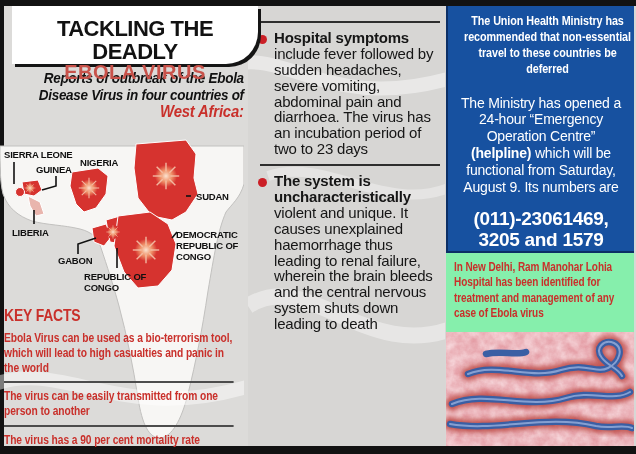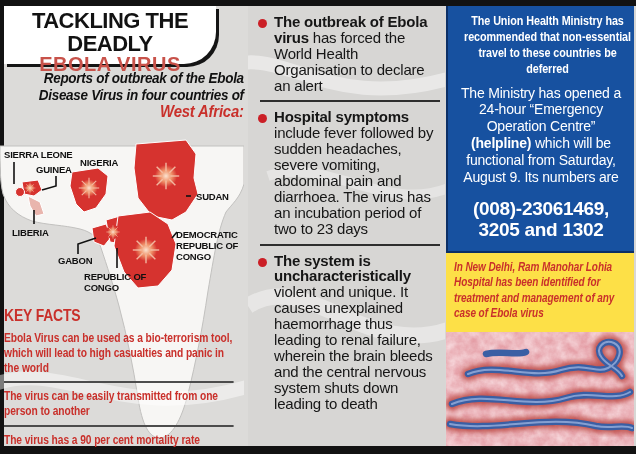--- a/index.html
+++ b/index.html
@@ -5,23 +5,23 @@
   html,body{margin:0;padding:0;background:#888;}
   #stage{position:relative;width:636px;height:454px;overflow:hidden;
          background:#d8d7d5;font-family:"Liberation Sans",sans-serif;}
   .bar{position:absolute;background:#121212;}
   .bar-top{left:0;top:0;width:636px;height:6px;}
   .bar-bottom{left:0;top:446px;width:636px;height:8px;}
   .bar-left{left:0;top:0;width:4px;height:454px;}
 
   
   .left-panel{position:absolute;left:4px;top:6px;width:244px;height:440px;background:#dcdbd9;}
-  .title-tab{position:absolute;left:4px;top:6px;width:212px;height:58px;background:#ffffff;
+  .title-tab{position:absolute;left:12px;top:6px;width:246px;height:58px;background:#ffffff;
              border-bottom-right-radius:32px;box-shadow:3px 3px 0 #151515;z-index:4;
-             text-align:center;padding-top:3px;box-sizing:border-box;}
+             text-align:center;padding-top:11px;box-sizing:border-box;}
   .title-l1{font-size:22px;font-weight:800;letter-spacing:-0.5px;color:#121212;line-height:1.05;}
   .title-l2{font-size:20px;font-weight:800;letter-spacing:0.5px;color:#c8524a;line-height:1.0;margin-top:-1px;}
   .intro{position:absolute;left:0px;top:70px;width:244px;z-index:3;text-align:right;font-style:italic;}
   .intro-inner{width:262px;margin-left:-9px;transform:scaleX(0.93);transform-origin:50% 0;}
   .intro-line{font-size:14.5px;font-weight:700;color:#111;line-height:1.14;letter-spacing:-0.3px;}
   .intro-hl{font-size:16px;font-weight:800;color:#c9302b;line-height:1.15;letter-spacing:-0.2px;}
   .map-svg{position:absolute;left:0;top:120px;width:244px;height:326px;z-index:1;}
   .keyfacts{position:absolute;left:4px;top:306px;width:230px;z-index:3;}
   .kf-inner{width:280px;transform:scaleX(0.82);transform-origin:0 0;}
   .kf-head{font-size:17px;font-weight:800;color:#c9302b;letter-spacing:-0.2px;margin-bottom:5px;}
@@ -37,25 +37,25 @@
   .btext{font-size:15px;line-height:1.06;color:#161616;letter-spacing:-0.2px;}
   .btext b{font-weight:800;}
   .mid-div{border:0;border-top:2px solid #2e2e2e;margin:7px 0 7px 2px;width:180px;}
 
   
   .blue-box{position:absolute;left:446px;top:6px;width:188px;height:247px;background:#1751a0;
             border-left:2px solid #0c2f66;border-bottom:2px solid #0c2f66;box-sizing:border-box;
             color:#fff;text-align:center;padding:7px 9px;}
   .bb-p1{width:215px;margin-left:-17px;transform:scaleX(0.8);transform-origin:50% 0;
          font-size:13.5px;font-weight:800;line-height:1.18;letter-spacing:-0.1px;}
-  .bb-p2{font-size:14px;line-height:1.2;margin-top:8px;letter-spacing:-0.2px;}
+  .bb-p2{font-size:14px;line-height:1.2;margin-top:18px;letter-spacing:-0.2px;}
   .bb-p2 b{font-weight:800;}
   .bb-phones{font-size:19px;font-weight:800;line-height:1.1;margin-top:14px;letter-spacing:-0.3px;}
-  .pink-box{position:absolute;left:446px;top:253px;width:188px;height:79px;background:#fde047;
-            box-sizing:border-box;padding:7px 8px;font-style:italic;}
+  .pink-box{position:absolute;left:446px;top:253px;width:188px;height:79px;background:#86efac;
+            box-sizing:border-box;padding:7px 8px;}
   .pk-inner{width:215px;transform:scaleX(0.8);transform-origin:0 0;
             font-size:12.5px;font-weight:800;color:#c9302b;line-height:1.22;letter-spacing:-0.1px;}
   .micrograph{position:absolute;left:446px;top:332px;width:188px;height:114px;}
 </style>
 </head>
 <body>
 
 <div id="stage">
 
   <div class="bar bar-top"></div>
@@ -163,41 +163,37 @@
 
   <div class="mid-panel">
     <svg class="mid-swirls" viewBox="0 0 197 440">
       <g fill="none" stroke="#ffffff">
         <path d="M-20,60 C40,40 80,110 210,70" stroke-width="14" opacity="0.45"></path>
         <path d="M20,170 C80,150 140,210 205,180" stroke-width="10" opacity="0.35"></path>
         <path d="M0,300 C60,260 120,360 210,320" stroke-width="16" opacity="0.4"></path>
       </g>
     </svg>
     <div class="mid-content">
-      <div class="bullet">
-        <span class="dot"></span>
-        <span class="btext"><b>The outbreak of Ebola virus</b><span> has forced the World Health Organisation to declare an alert</span></span>
-      </div>
       <hr class="mid-div">
       <div class="bullet">
         <span class="dot"></span>
         <span class="btext"><b>Hospital symptoms</b><span> include fever followed by sudden headaches, severe vomiting, abdominal pain and diarrhoea. The virus has an incubation period of two to 23 days</span></span>
       </div>
       <hr class="mid-div">
       <div class="bullet">
         <span class="dot"></span>
         <span class="btext"><b>The system is uncharacteristically</b><span> violent and unique. It causes unexplained haemorrhage thus leading to renal failure, wherein the brain bleeds and the central nervous system shuts down leading to death</span></span>
       </div>
     </div>
   </div>
 
   <div class="blue-box">
     <div class="bb-p1">The Union Health Ministry has recommended that non-essential travel to these countries be deferred</div>
     <div class="bb-p2"><span>The Ministry has opened a 24-hour “Emergency Operation Centre” </span><b>(helpline)</b><span> which will be functional from Saturday, August 9. Its numbers are</span></div>
-    <div class="bb-phones">(008)-23061469, 3205 and 1302</div>
+    <div class="bb-phones">(011)-23061469, 3205 and 1579</div>
   </div>
 
   <div class="pink-box">
     <div class="pk-inner">In New Delhi, Ram Manohar Lohia Hospital has been identified for treatment and management of any case of Ebola virus</div>
   </div>
 
   <svg class="micrograph" viewBox="0 0 188 114">
     <defs>
       <filter id="speckle" x="0" y="0" width="100%" height="100%">
         <feTurbulence type="fractalNoise" baseFrequency="0.09" numOctaves="4" seed="3"></feTurbulence>

